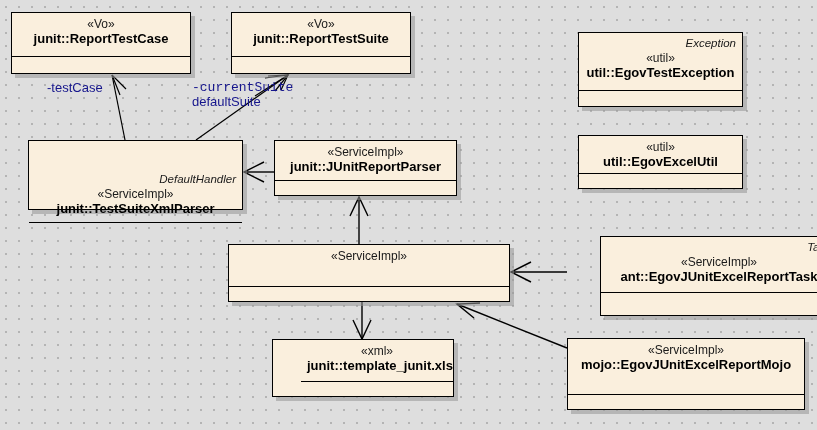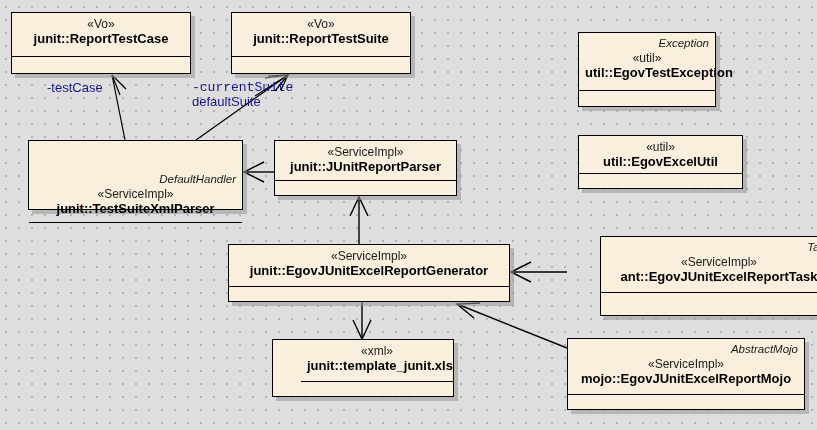--- a/index.html
+++ b/index.html
@@ -138,21 +138,21 @@
   </div>
 
   <div class="uml-class" style="left:231px; top:12px; width:180px; height:62px;">
     <div class="uml-head" style="height:44px;">
       <span class="stereotype">«Vo»</span>
       <span class="cls-name">junit::ReportTestSuite</span>
     </div>
     <div class="uml-attrs"></div>
   </div>
 
-  <div class="uml-class" style="left:578px; top:32px; width:138px; height:75px;">
+  <div class="uml-class" style="left:578px; top:32px; width:165px; height:75px;">
     <div class="uml-head" style="height:58px;">
       <span class="parent-label">Exception</span>
       <span class="stereotype">«util»</span>
       <span class="cls-name">util::EgovTestException</span>
     </div>
     <div class="uml-attrs"></div>
   </div>
 
   <div class="uml-class" style="left:578px; top:135px; width:165px; height:54px;">
     <div class="uml-head" style="height:38px;">
@@ -175,21 +175,20 @@
     <div class="uml-head" style="height:40px;">
       <span class="stereotype">«ServiceImpl»</span>
       <span class="cls-name">junit::JUnitReportParser</span>
     </div>
     <div class="uml-attrs"></div>
   </div>
 
   <div class="uml-class" style="left:228px; top:244px; width:282px; height:58px;">
     <div class="uml-head" style="height:42px;">
       <span class="stereotype">«ServiceImpl»</span>
-      <span class="cls-name">junit::EgovJUnitExcelReportGenerator</span>
     </div>
     <div class="uml-attrs"></div>
   </div>
 
   <div class="uml-class" style="left:600px; top:236px; width:238px; height:80px;">
     <div class="uml-head" style="height:56px;">
       <span class="parent-label">Task</span>
       <span class="stereotype">«ServiceImpl»</span>
       <span class="cls-name">ant::EgovJUnitExcelReportTask</span>
     </div>
@@ -199,21 +198,20 @@
   <div class="uml-class" style="left:272px; top:339px; width:182px; height:58px;padding-left:28px;">
     <div class="uml-head" style="height:42px;">
       <span class="stereotype">«xml»</span>
       <span class="cls-name">junit::template_junit.xls</span>
     </div>
     <div class="uml-attrs"></div>
   </div>
 
   <div class="uml-class" style="left:567px; top:338px; width:238px; height:72px;">
     <div class="uml-head" style="height:56px;">
-      <span class="parent-label">AbstractMojo</span>
       <span class="stereotype">«ServiceImpl»</span>
       <span class="cls-name">mojo::EgovJUnitExcelReportMojo</span>
     </div>
     <div class="uml-attrs"></div>
   </div>
 
   <span class="edge-label" style="left:47px; top:81px;">-testCase</span>
   <span class="edge-label" style="left:192px; top:81px;font-family:Liberation Mono, monospace;">-currentSuite</span>
   <span class="edge-label" style="left:192px; top:95px;">defaultSuite</span>
 

